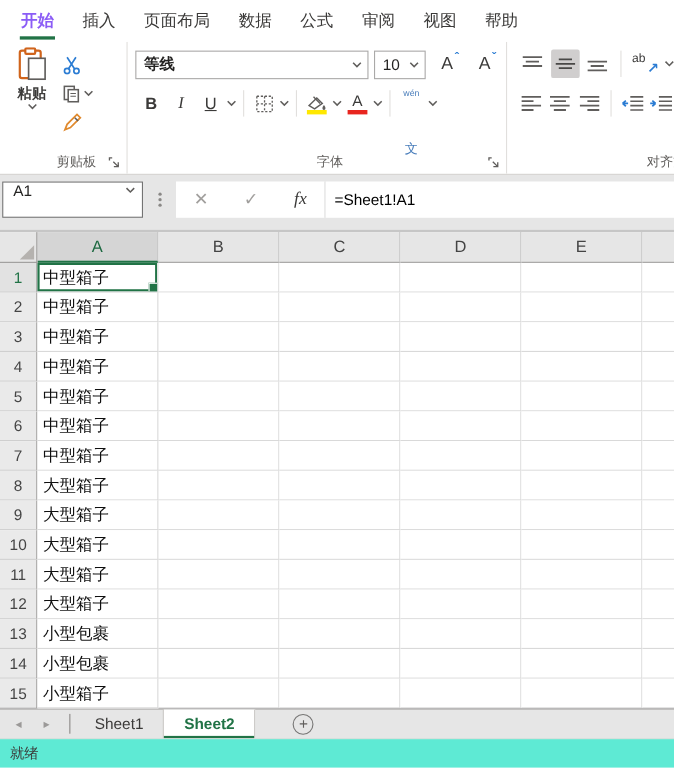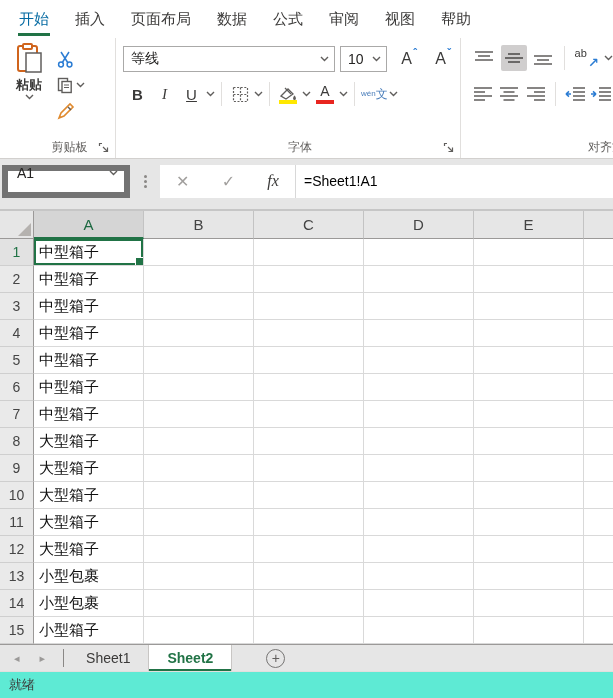--- a/index.html
+++ b/index.html
@@ -3,21 +3,21 @@
 <meta charset="utf-8">
 <style>
   * { margin:0; padding:0; box-sizing:border-box; }
   html,body { width:613px; height:698px; overflow:hidden; }
   body { font-family:"Liberation Sans","DejaVu Sans",sans-serif; background:#fff; color:#3b3a39; }
   .app { width:613px; height:698px; display:flex; flex-direction:column; background:#fff; }
 
   
   .tabrow { height:38px; display:flex; align-items:stretch; padding-left:6px; background:#fff; flex:none; }
   .rtab { padding:0 13px; display:flex; align-items:center; font-size:15px; color:#3b3a39; position:relative; cursor:default; }
-  .rtab.active { font-weight:normal; color:#0369a1; }
+  .rtab.active { font-weight:bold; color:#8b5cf6; }
   .rtab.active::after { content:""; position:absolute; left:12px; right:12px; bottom:2px; height:3px; background:#217346; }
 
   
   .ribbon { height:121px; background:#fff; border-bottom:1px solid #d2d0ce; display:flex; flex:none; overflow:hidden; }
   .rgroup { position:relative; border-right:1px solid #e1dfdd; flex:none; }
   .rgroup:last-child { border-right:none; flex:1; }
   .glabel { position:absolute; bottom:2px; left:12px; width:100%; text-align:center; font-size:12px; color:#605e5c; white-space:nowrap; }
   .launcher { position:absolute; bottom:4px; right:5px; width:12px; height:12px; cursor:pointer; }
   .chev { width:9px; height:6px; display:inline-block; flex:none; }
   .icnbtn { display:flex; align-items:center; justify-content:center; cursor:pointer; border-radius:2px; }
@@ -28,50 +28,50 @@
   .pastecol { display:flex; flex-direction:column; align-items:center; width:40px; cursor:pointer;font-weight:bold; }
   .pastecol .plabel { font-size:13px; color:#3b3a39; margin-top:2px; }
   .clipcol { display:flex; flex-direction:column; gap:6px; padding-top:6px; }
   .clipcol .row { display:flex; align-items:center; gap:3px; height:20px; cursor:pointer; }
 
   
   .g-font { width:345px; }
   .fontrow1 { display:flex; align-items:center; padding:8px 0 0 7px; gap:5px; }
   .combo { background:#fff; border:1px solid #aaa9a8; height:26px; display:flex; align-items:center; padding:0 5px 0 7px; font-size:14px; color:#252423; }
   .combo .cname { flex:1; }
-  .fname { width:212px; }
+  .fname { width:212px;font-weight:bold; }
   .fsize { width:47px; }
   .azbtn { font-size:16px; color:#3b3a39; position:relative; width:29px; height:26px; }
   .azbtn .mark { position:absolute; top:0px; right:4px; font-size:11px; font-weight:bold; color:#2b7cd3; }
   .fontrow2 { display:flex; align-items:center; padding:9px 0 0 9px; gap:2px; }
   .fbtn { width:25px; height:24px; font-size:15px; color:#3b3a39; }
   .b-bold { font-weight:bold; }
   .b-italic { font-style:italic; font-family:"Liberation Serif","DejaVu Serif",serif; }
   .b-under { text-decoration:underline; }
   .vsep { width:1px; height:24px; background:#e1dfdd; margin:0 4px; flex:none; }
   .colorbtn { width:24px; height:24px; position:relative; }
   .colorbtn .bar { position:absolute; left:3px; right:3px; bottom:2px; height:4px; }
-  .wen { width:26px; height:26px; display:flex; flex-direction:row; align-items:center; justify-content:space-between; color:#4a7ebb; cursor:pointer; line-height:1; }
+  .wen { width:26px; height:26px; display:flex; flex-direction:column; align-items:center; justify-content:flex-start; color:#4a7ebb; cursor:pointer; line-height:1;gap:40px; }
   .wen .py { font-size:8px; } .wen .zi { font-size:12px; }
 
   
   .g-align { min-width:152px; overflow:hidden; }
   .alnrow { display:flex; align-items:center; padding:7px 0 0 10px; gap:3px; }
   .alnrow2 { padding-top:10px; }
   .alnbtn { width:27px; height:26px; }
   .alnbtn.sel { background:#d0cece; }
   .g-align .glabel { text-align:left; left:127px; }
   .abrot { position:relative; width:30px; height:26px; cursor:pointer; }
   .abrot .ab { font-size:11px; color:#3b3a39; position:absolute; left:3px; top:2px; }
   .abrot .arr { position:absolute; right:2px; bottom:1px; color:#2b7cd3; font-size:13px; font-weight:bold; }
   .indbtn { position:relative; width:27px; height:26px; }
 
   
   .fbar { height:52px; background:#e6e6e6; border-bottom:2px solid #c6c6c6; display:flex; align-items:center; padding:0 0 6px 2px; flex:none; }
-  .namebox { width:128px; height:33px; background:#fff; border:6px solid #737373; display:flex; align-items:center; padding:0 6px 16px 9px; font-size:14px; color:#252423; }
+  .namebox { width:128px; height:33px; background:#fff; border:1px solid #737373; display:flex; align-items:center; padding:0 6px 16px 9px; font-size:14px; color:#252423; }
   .namebox .nval { flex:1; }
   .fhandle { width:30px; display:flex; flex-direction:column; align-items:center; gap:2px; cursor:col-resize; }
   .fhandle i { width:3px; height:3px; border-radius:50%; background:#8a8886; }
   .fxbox { width:136px; height:33px; background:#fff; display:flex; align-items:center; justify-content:space-around; border-right:1px solid #d8d8d8; }
   .fxbox .x { color:#a19f9d; font-size:16px; }
   .fxbox .ck { color:#a19f9d; font-size:16px; }
   .fxbox .fx { font-family:"Liberation Serif","DejaVu Serif",serif; font-style:italic; font-size:16px; color:#3b3a39; }
   .finput { flex:1; height:33px; background:#fff; display:flex; align-items:center; padding-left:8px; font-size:14px; color:#000; }
 
   

